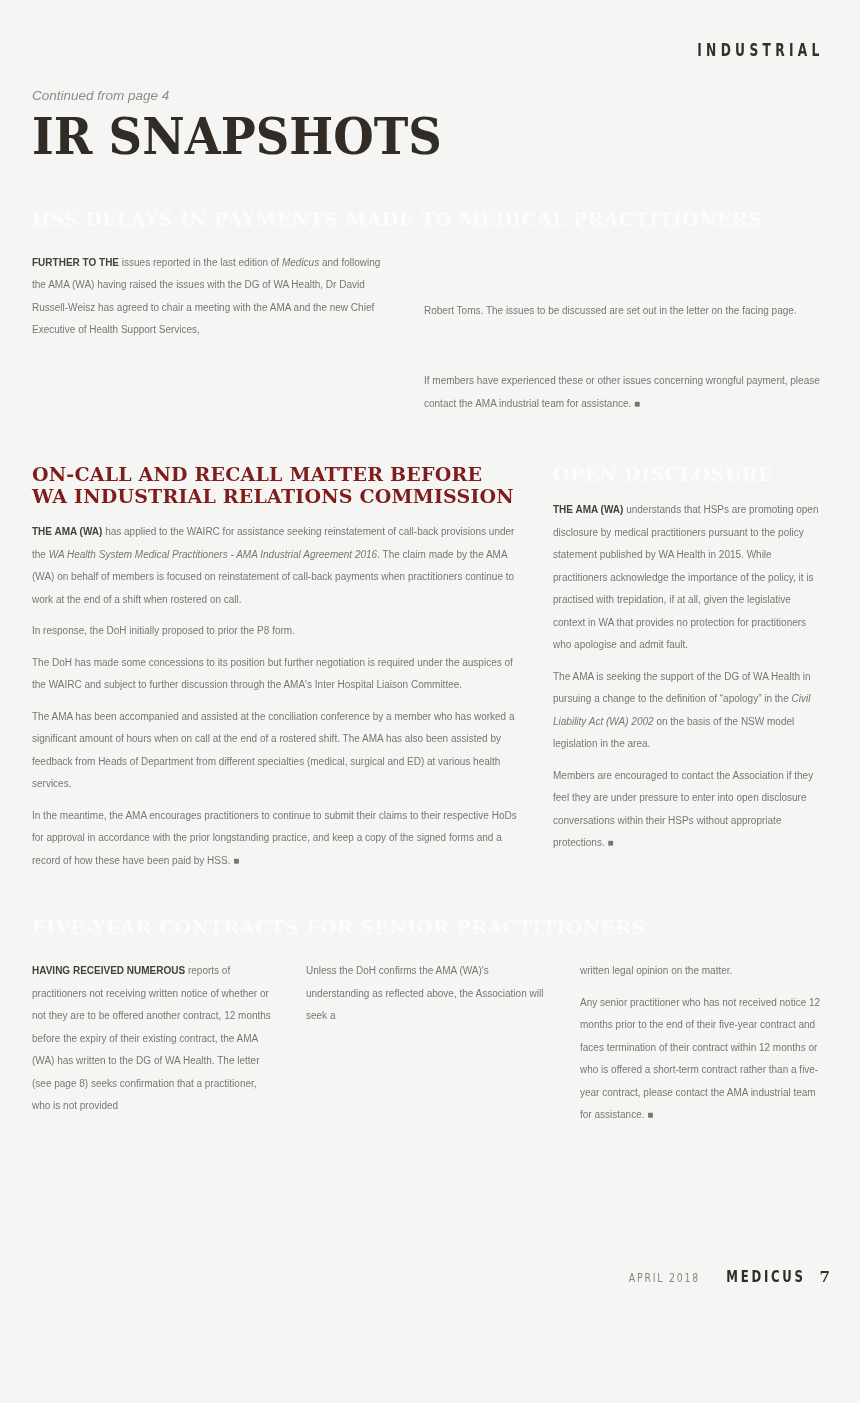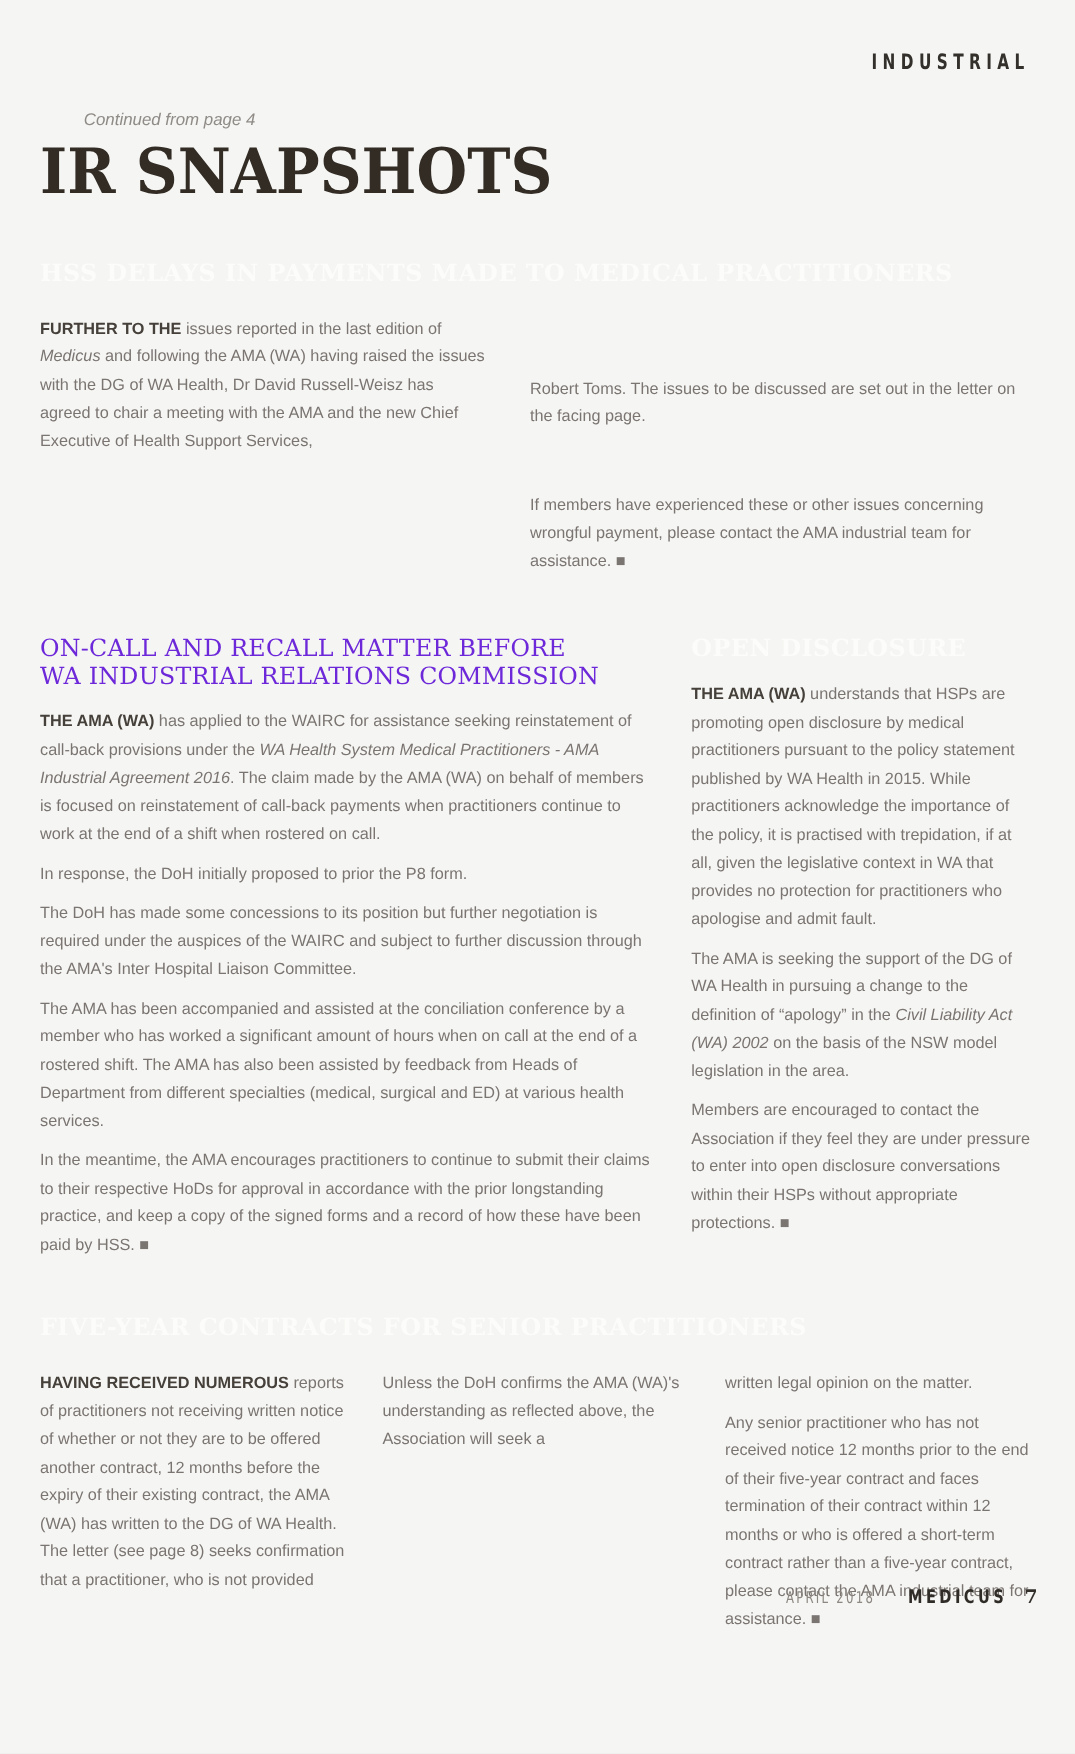--- a/index.html
+++ b/index.html
@@ -28,21 +28,20 @@
     transform: scaleX(0.72);
     transform-origin: right center;
     white-space: nowrap;
   }
 
   .continued-note {
     font-style: italic;
     font-size: 13.5px;
     color: #8f8b87;
     margin-bottom: 8px;
-    margin-left: 35px;
   }
 
   .page-title {
     font-family: "DejaVu Serif", serif;
     font-weight: 700;
     font-size: 50px;
     line-height: 1.05;
     color: #332c25;
     letter-spacing: 0px;
     transform: scaleX(0.93);
@@ -56,31 +55,31 @@
     font-weight: 700;
     font-size: 19px;
     letter-spacing: 0.4px;
     color: #fcfcfb;
     margin-bottom: 22px;
     white-space: nowrap;
   }
 
   .dark-heading {
     font-family: "DejaVu Serif", serif;
-    font-weight: 400;
+    font-weight: 700;
     font-size: 19px;
     line-height: 22px;
     letter-spacing: 0.2px;
-    color: #6d28d9;
+    color: #7f1d1d;
     white-space: pre-line;
     margin-bottom: 14px;
   }
 
   .para {
-    font-size: 13px;
+    font-size: 10px;
     line-height: 22.5px;
     color: #7b7572;
     margin-bottom: 9px;
   }
   .para:last-child { margin-bottom: 0; }
   .tight .para { margin-bottom: 0; margin-top: 48px; }
 
   .seg-b { font-weight: 700; color: #46403a; }
   .seg-i { font-style: italic; }
 

